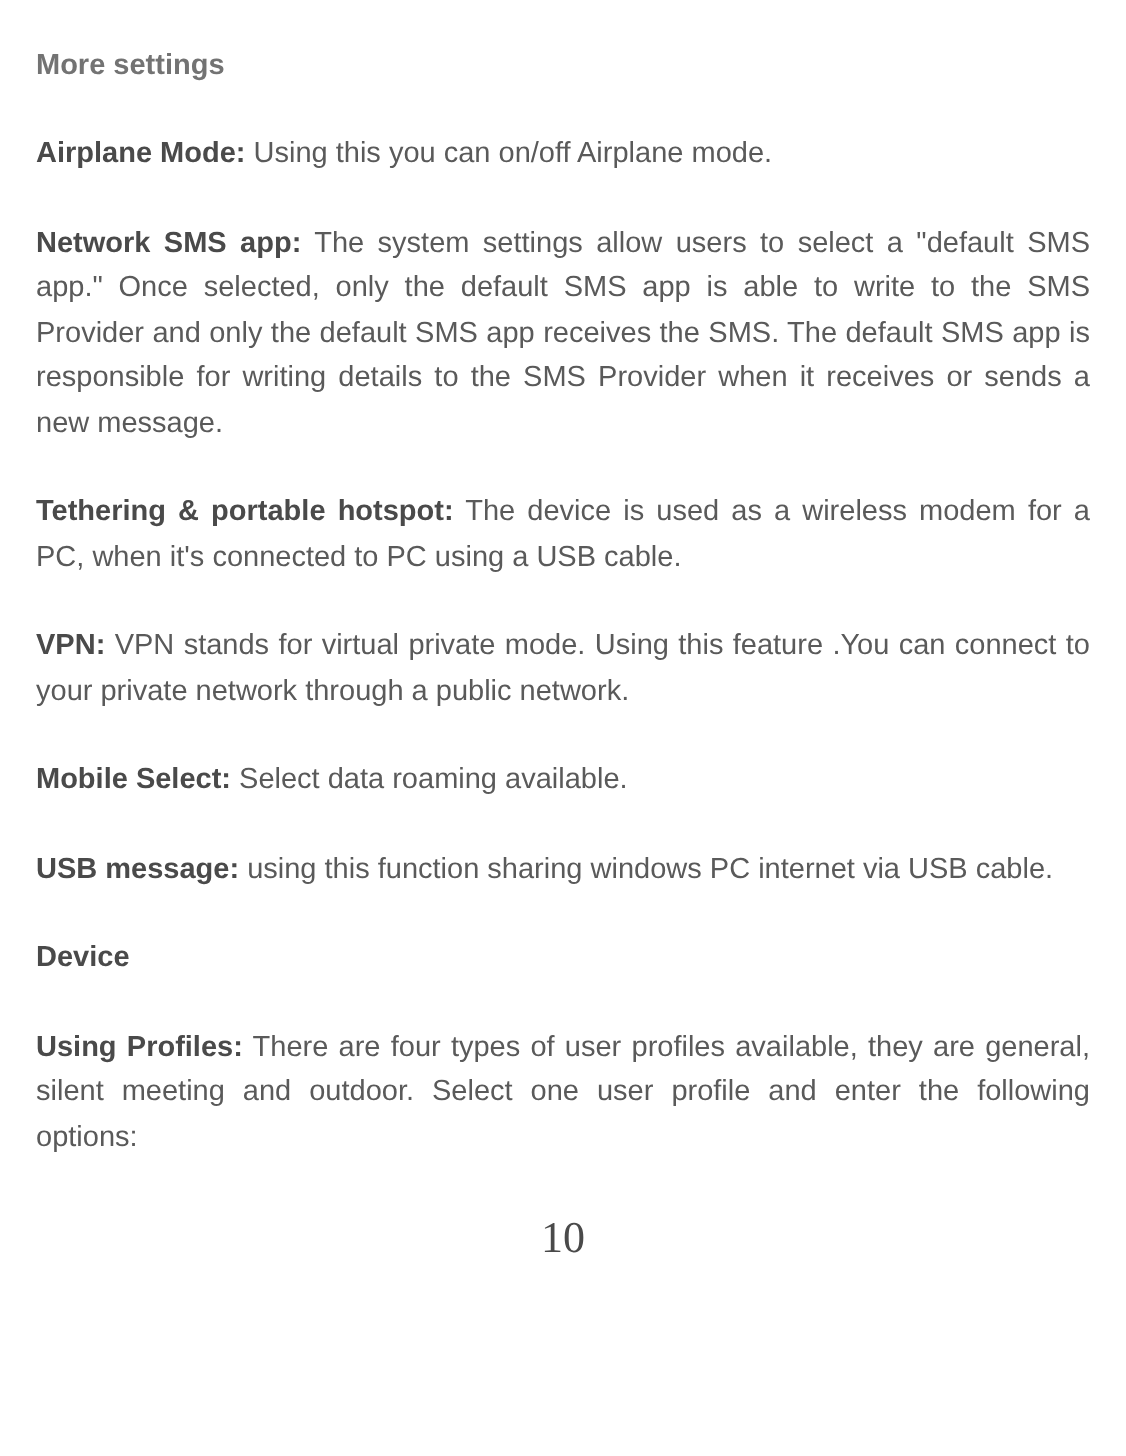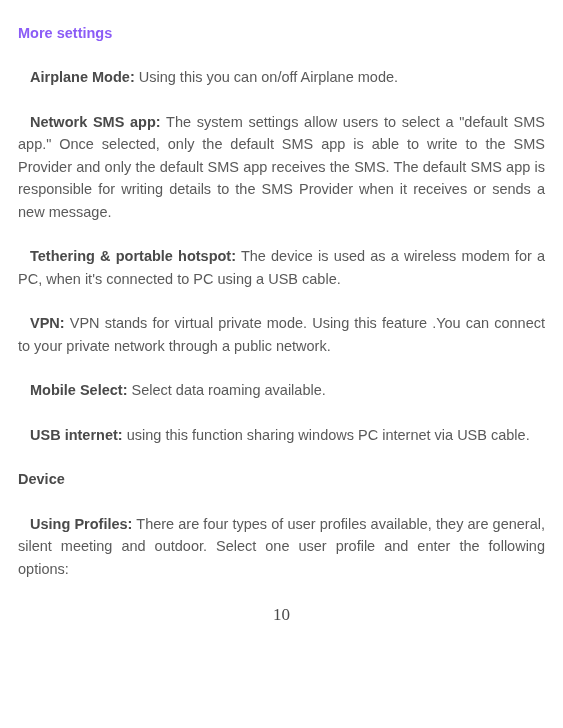--- a/index.html
+++ b/index.html
@@ -12,43 +12,42 @@
       height: 728px;
       background: #ffffff;
       font-family: Arial, Helvetica, sans-serif;
       color: #5a5a5a;
       padding: 22px 18px 10px 18px;
       font-size: 14.5px;
       line-height: 1.55;
     }
     .heading-bold {
       font-weight: bold;
-      color: #8b5cf6;
+      color: #737373;
     }
     .section-underline {
       font-weight: bold;
       color: #4a4a4a;
     }
     p {
       margin-bottom: 22px;
     }
     .justify {
       text-align: justify;
     }
     .page-number {
       text-align: center;
       font-family: "Times New Roman", serif;
-      font-size: 17px;
+      font-size: 22px;
       color: #4a4a4a;
       margin-top: 10px;
     }
     .inline-bold {
       font-weight: bold;
       color: #4a4a4a;
-      margin-left: 12px;
     }
   </style>
 </head>
 <body>
 
 <p class="heading-bold">More settings</p>
 
 <p>
   <span class="inline-bold">Airplane Mode:</span><span> Using this you can on/off Airplane mode.</span>
 </p>
@@ -63,21 +62,21 @@
 
 <p class="justify">
   <span class="inline-bold">VPN:</span><span> VPN stands for virtual private mode. Using this feature .You can connect to your private network through a public network.</span>
 </p>
 
 <p>
   <span class="inline-bold">Mobile Select:</span><span> Select data roaming available.</span>
 </p>
 
 <p class="justify">
-  <span class="inline-bold">USB internet:</span><span> using this function sharing windows PC internet via USB cable.</span>
+  <span class="inline-bold">USB message:</span><span> using this function sharing windows PC internet via USB cable.</span>
 </p>
 
 <p class="section-underline">Device</p>
 
 <p class="justify">
   <span class="inline-bold">Using Profiles:</span><span> There are four types of user profiles available, they are general, silent meeting and outdoor. Select one user profile and enter the following options:</span>
 </p>
 
 <div class="page-number">10</div>
 

